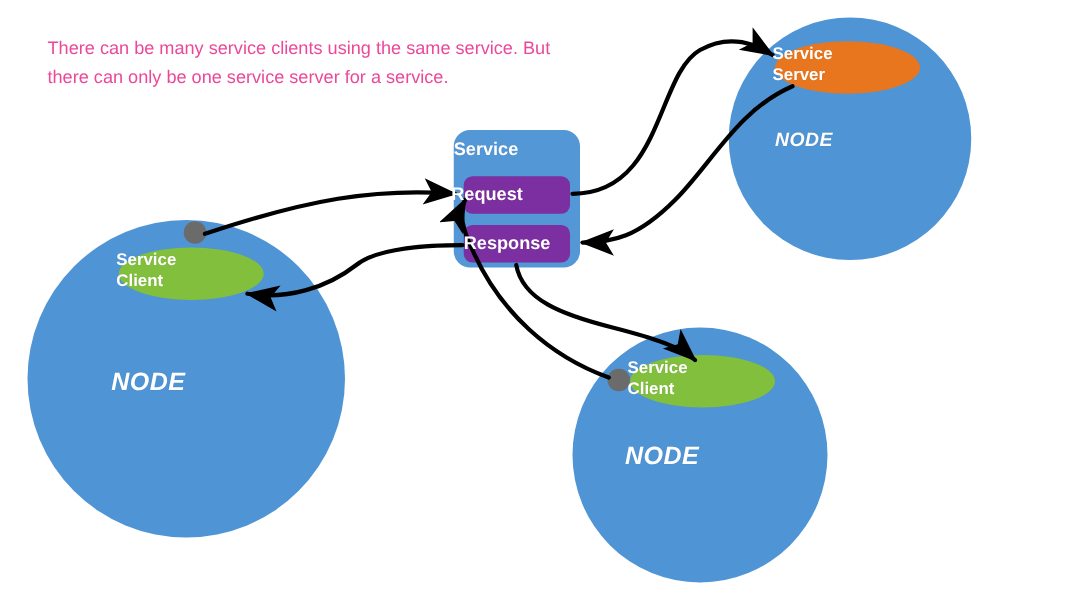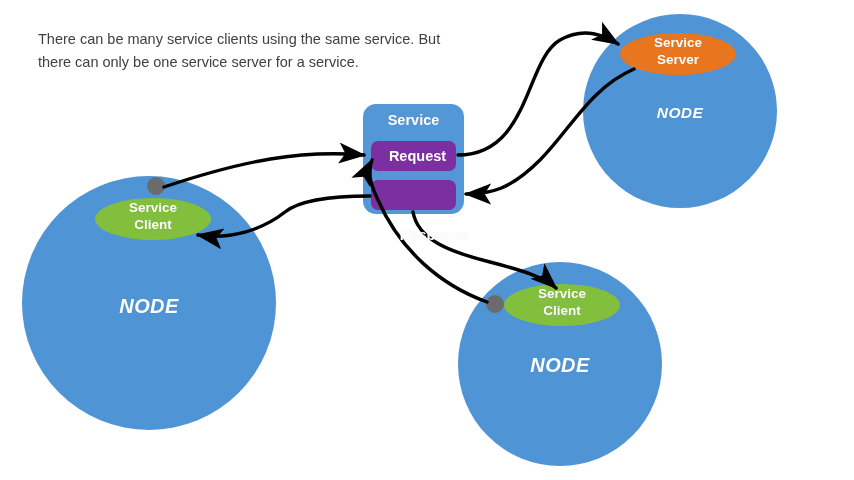--- a/index.html
+++ b/index.html
@@ -17,39 +17,38 @@
   }
 
   
   #caption {
     position: absolute;
     left: 38px;
     top: 28px;
     width: 420px;
     font-size: 14.5px;
     line-height: 1.6;
-    color: #404040;
+    color: #ec4899;
     white-space: pre-line;
   }
 
   
   #vector {
     position: absolute;
     left: 0;
     top: 0;
     width: 854px;
     height: 480px;
   }
 
   
   .lbl {
     position: absolute;
     color: #ffffff;
     font-weight: bold;
-    text-align: center;
     line-height: 1.25;
     white-space: pre-line;
     pointer-events: none;
     text-shadow: 0 0 1px rgba(0,0,0,.12);
   }
   .node-lbl  { font-size: 20px; letter-spacing: .4px; font-style: italic; }
   .node-lbl.small { font-size: 15.5px; }
   .ell-lbl   { font-size: 13.5px; }
   .svc-title { font-size: 14.5px; }
   .box-lbl   { font-size: 14.5px; }
@@ -103,16 +102,16 @@
 
   <div class="lbl node-lbl small" style="left:620px; top:103px; width:120px;">NODE</div>
   <div class="lbl ell-lbl" style="left:618px; top:35px; width:120px;">Service
 Server</div>
 
   <div class="lbl node-lbl" style="left:500px; top:353px; width:120px;">NODE</div>
   <div class="lbl ell-lbl" style="left:502px; top:286px; width:120px;">Service
 Client</div>
 
   <div class="lbl svc-title" style="left:363px; top:111px; width:101px;">Service</div>
-  <div class="lbl box-lbl" style="left:371px; top:147px; width:93px;">Request</div>
-  <div class="lbl box-lbl" style="left:392px; top:186px; width:85px;margin-top:40px;">Response</div>
+  <div class="lbl box-lbl" style="left:361px; top:147px; width:93px;">Request</div>
+  <div class="lbl box-lbl" style="left:371px; top:186px; width:85px;">Response</div>
 
 </div>
 
 </body></html>

